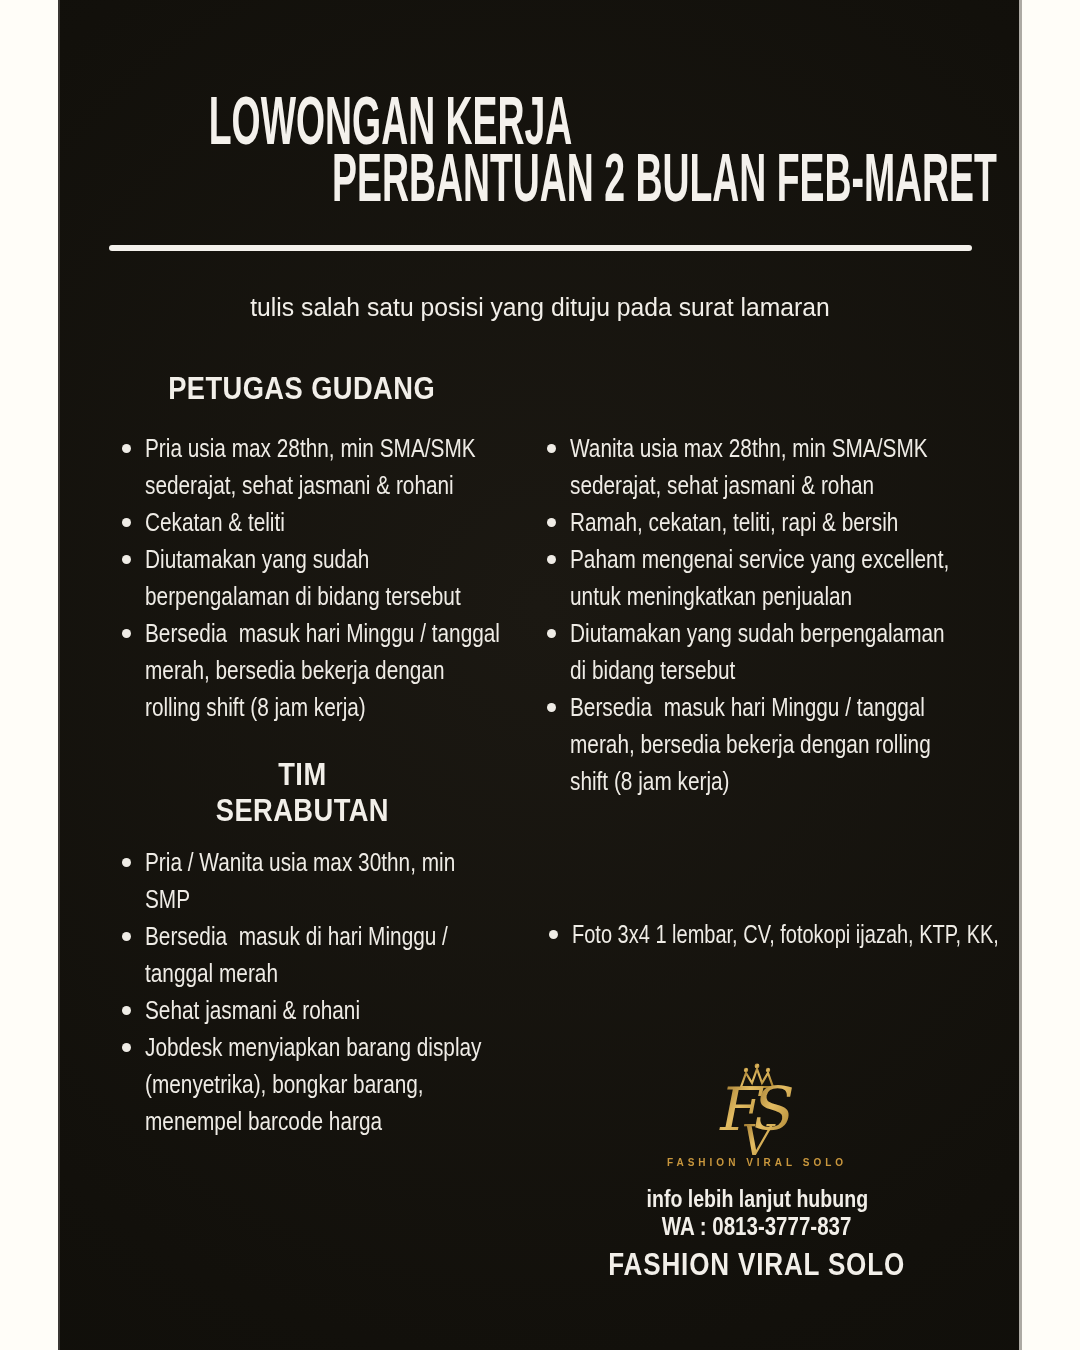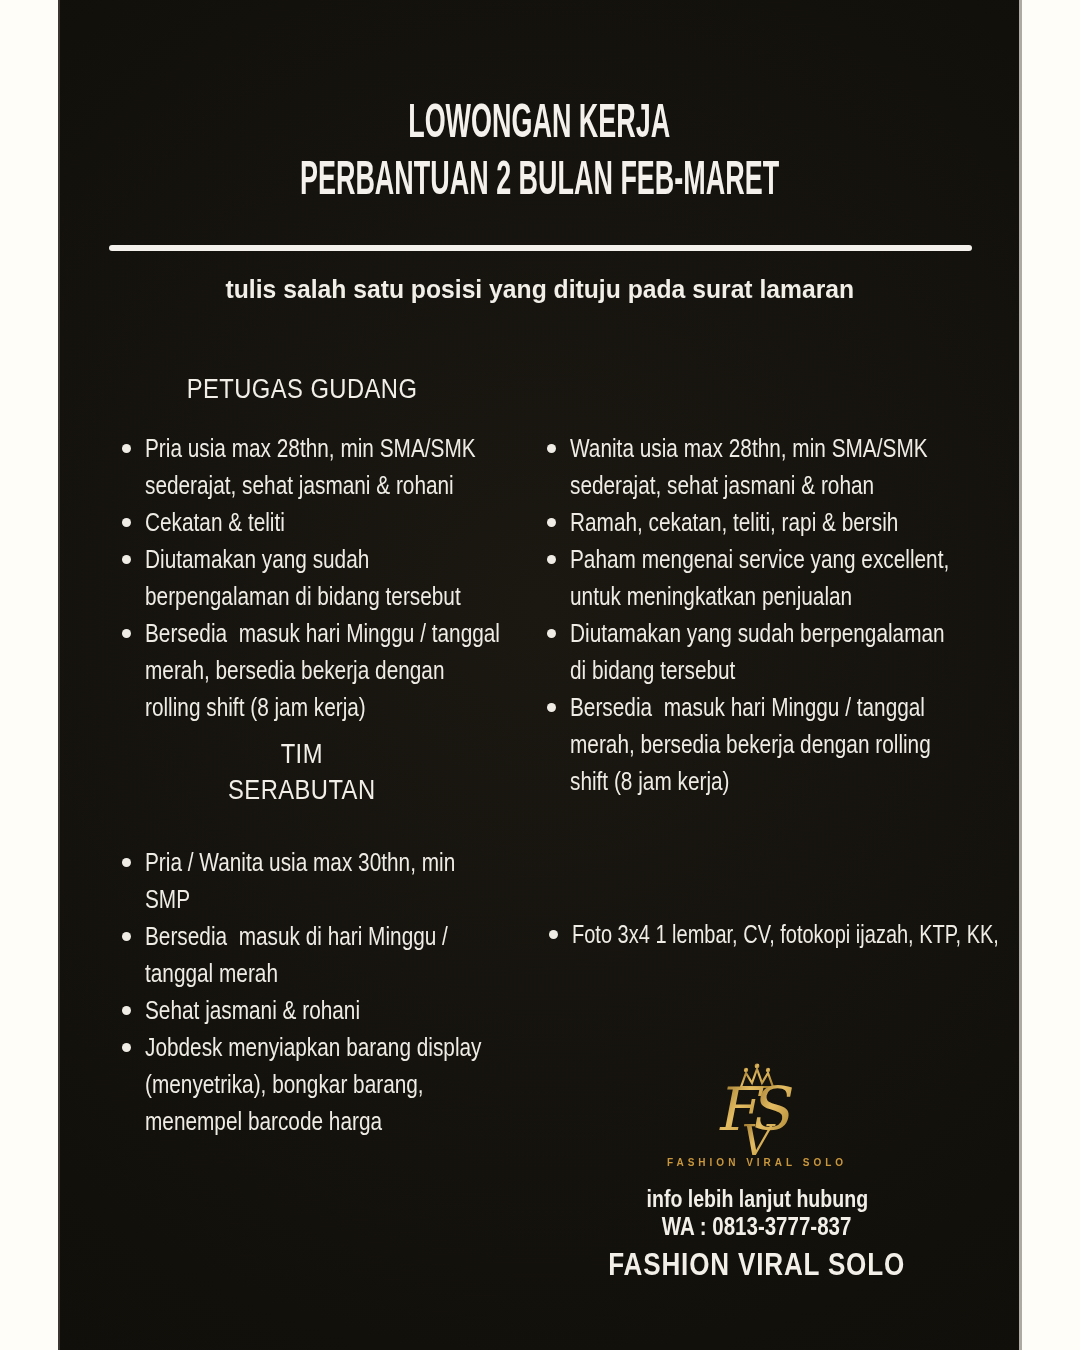--- a/index.html
+++ b/index.html
@@ -15,47 +15,47 @@
     position:absolute; left:58px; top:0;
     width:964px; height:1350px;
     background:radial-gradient(120% 90% at 50% 45%, #1b1812 0%, #12100b 62%, #0e0d09 100%);
     border-left:2px solid #3a3733;
     border-right:3px solid #adaaa4;
     overflow:hidden;
   }
   
   .title {
     position:absolute; top:92px; left:0; width:100%;
-    text-align:center; color:#f4f1ec;
-    font-weight:800; font-size:49px; line-height:57px;
+    color:#f4f1ec;
+    font-weight:800; font-size:68px; line-height:57px;
     letter-spacing:0px; white-space:nowrap;
   }
   .t-line { display:block; }
   .t-line > span { display:inline-block; transform:scaleX(.55); transform-origin:50% 50%; }
   .divider {
     position:absolute; top:245px; left:49px;
     width:863px; height:6px; border-radius:3px;
     background:#f4f1ec;
   }
   .subtitle {
-    position:absolute; top:274px; left:0; width:100%;
+    position:absolute; top:292px; left:0; width:100%;
     text-align:center; color:#f2efe9;
-    font-weight:700; font-size:26px; line-height:30px; white-space:nowrap;
+    font-weight:400; font-size:26px; line-height:30px; white-space:nowrap;
   }
   .subtitle > span { display:inline-block; transform:scaleX(.95); transform-origin:50% 50%; }
   
   .col-h {
     position:absolute; text-align:center; color:#f2efe9;
-    font-weight:400; font-size:27px; line-height:30px; white-space:pre;
+    font-weight:700; font-size:31px; line-height:30px; white-space:pre;
     letter-spacing:.5px;
   }
   .col-h > span { display:inline-block; transform:scaleX(.88); transform-origin:50% 50%; }
   #h-gudang    { left:40px;  top:374px; width:404px; }
   #h-pramuniaga{ left:474px; top:374px; width:440px; }
-  #h-tim       { left:40px;  top:736px; width:404px; line-height:36px; }
+  #h-tim       { left:40px;  top:757px; width:404px; line-height:36px; }
   
   ul.blist { position:absolute; list-style:none; }
   ul.blist li { display:flex; align-items:flex-start; }
   .dot {
     flex:none; width:9px; height:9px; border-radius:50%;
     background:#efece6; margin:14px 14px 0 0;
   }
   .li-text {
     color:#efece6; font-size:26px; line-height:37px;
     white-space:pre; transform:scaleX(.8); transform-origin:0 0;

